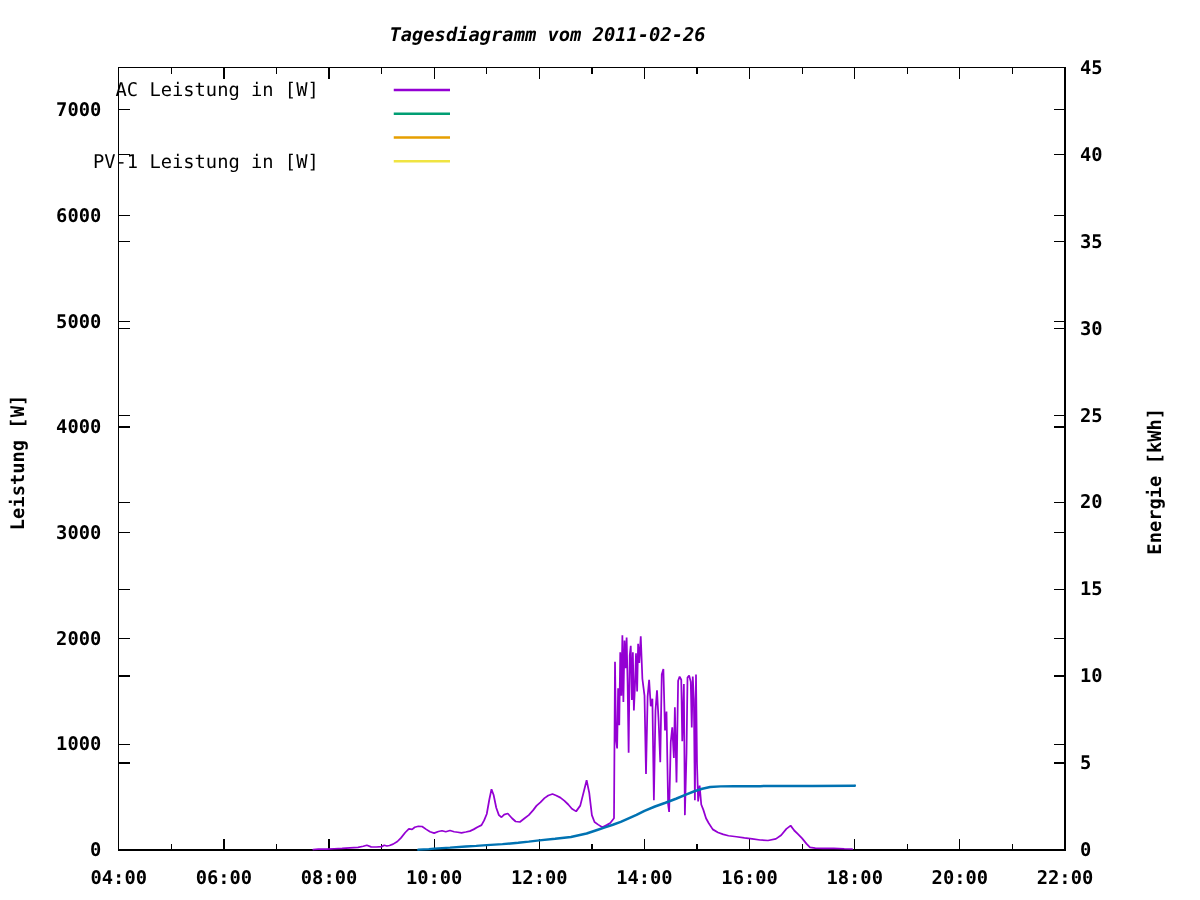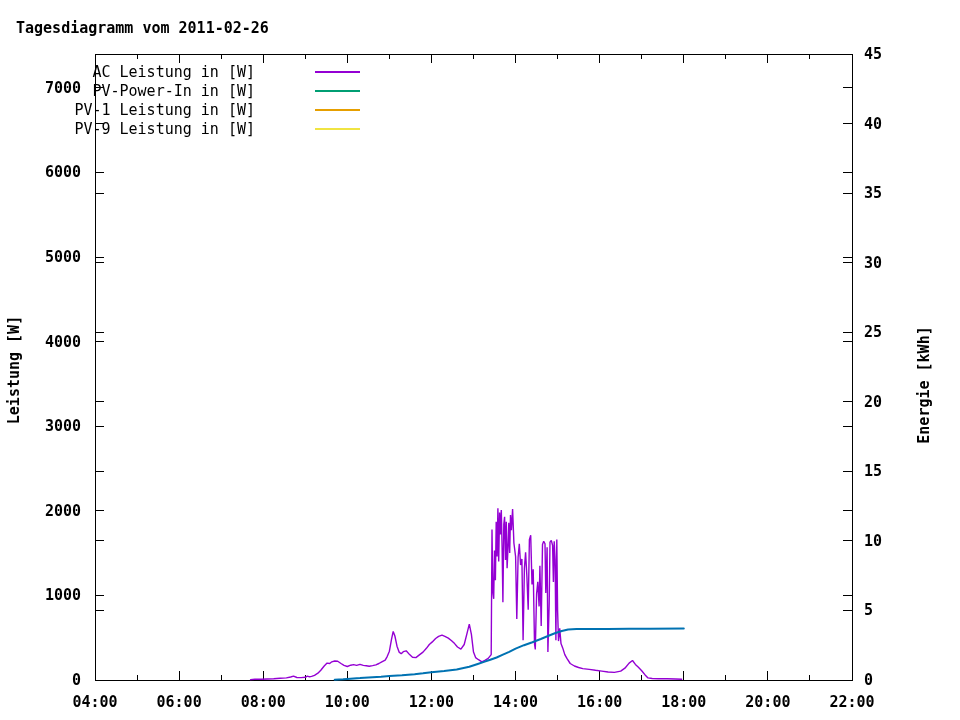--- a/index.html
+++ b/index.html
@@ -1,19 +1,19 @@
 <!DOCTYPE html>
 <html><head>
 <meta charset="utf-8">
 <style>
   html,body{margin:0;padding:0;background:#ffffff;}
   #screen{position:relative;width:960px;height:720px;background:#ffffff;overflow:hidden;
           font-family:"DejaVu Sans Mono","Liberation Mono",monospace;color:#000;}
   .gp-text{position:absolute;font-size:15px;font-weight:bold;white-space:nowrap;}
-  #chart-title{left:16px;top:19px;width:872px;text-align:left;}
+  #chart-title{left:2px;top:19px;width:872px;text-align:center;font-style:italic;}
   #ylabel{left:14px;top:370px;transform:translate(-50%,-50%) rotate(-90deg);}
   #y2label{left:924px;top:385px;transform:translate(-50%,-50%) rotate(-90deg);}
   #plot-svg{position:absolute;left:0;top:0;}
   #legend{position:absolute;left:0;top:62px;}
   .legend-row{position:relative;height:19px;width:360px;}
   .legend-label{position:absolute;right:105px;top:50%;transform:translateY(-50%);
                 font-size:15px;font-weight:normal;white-space:nowrap;}
   .legend-line{position:absolute;left:315px;width:45px;top:50%;margin-top:-1px;height:2px;}
   svg text{font-family:"DejaVu Sans Mono","Liberation Mono",monospace;font-size:15px;font-weight:bold;fill:#000;}
 </style>
@@ -135,26 +135,24 @@
   <div id="ylabel" class="gp-text">Leistung [W]</div>
 
   <div id="y2label" class="gp-text">Energie [kWh]</div>
 
   <div id="legend">
     <div class="legend-row">
       <span class="legend-label">AC Leistung in [W]</span>
       <span class="legend-line" style="background: rgb(148, 0, 211);"></span>
     </div>
     <div class="legend-row">
-      <span class="legend-label">PV-Power-In in [W]</span>
       <span class="legend-line" style="background: rgb(0, 158, 115);"></span>
     </div>
     <div class="legend-row">
-      <span class="legend-label">PV-1 Leistung in [W]</span>
       <span class="legend-line" style="background: rgb(230, 159, 0);"></span>
     </div>
     <div class="legend-row">
-      <span class="legend-label">PV-9 Leistung in [W]</span>
+      <span class="legend-label">PV-1 Leistung in [W]</span>
       <span class="legend-line" style="background: rgb(240, 228, 66);"></span>
     </div>
   </div>
 
 </div>
 
 </body></html>

